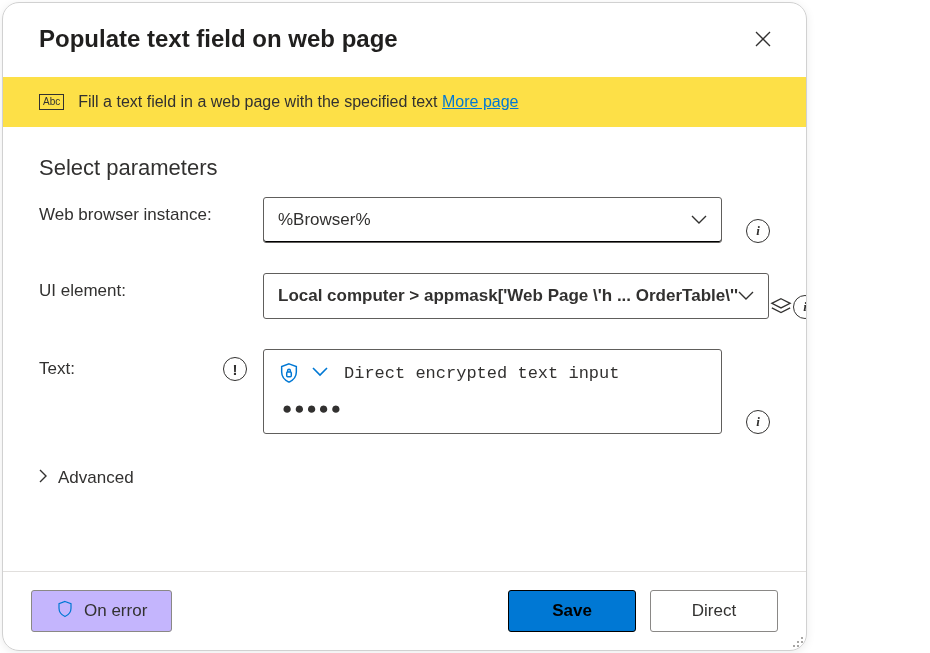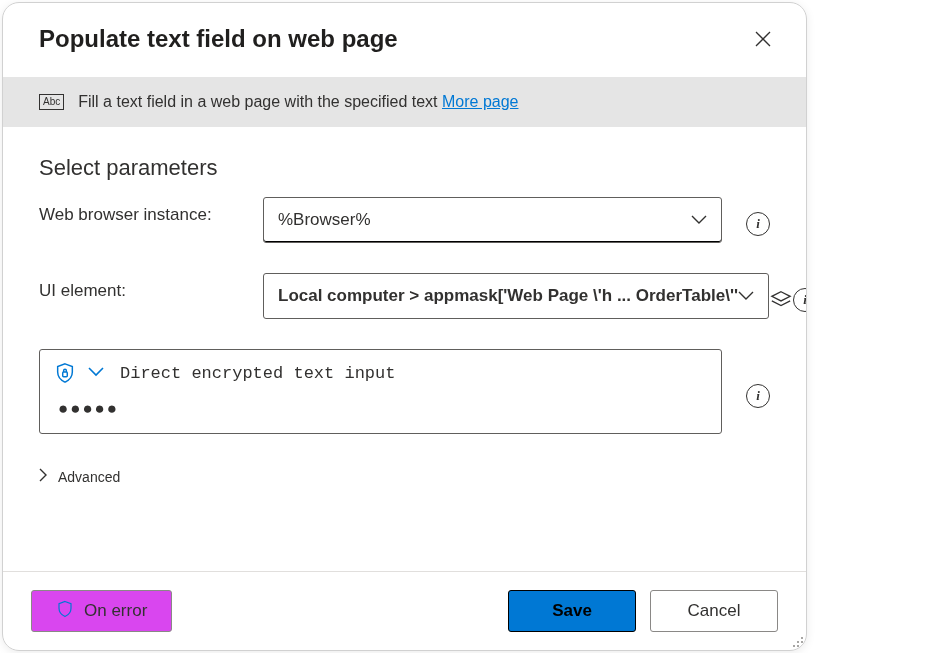--- a/index.html
+++ b/index.html
@@ -41,21 +41,21 @@
     .close-btn {
       width: 22px;
       height: 22px;
       cursor: pointer;
       display: flex;
       align-items: center;
       justify-content: center;
       color: #323130;
     }
     .info-banner {
-      background: #e5e5e5;
+      background: #fde047;
       padding: 16px 36px;
       display: flex;
       align-items: center;
       gap: 14px;
       font-size: 16px;
       color: #323130;
     }
     .info-banner .abc-icon {
       border: 1.5px solid #323130;
       padding: 2px 3px;
@@ -95,21 +95,21 @@
       align-items: center;
       justify-content: space-between;
       flex-shrink: 0;
     }
     .form-label-text {
       flex: 1;
     }
     .form-control-wrap {
       flex: 1;
       display: flex;
-      align-items: center;
+      align-items: flex-end;
     }
     .dropdown {
       flex: 1;
       border: 1px solid #605e5c;
       border-radius: 3px;
       height: 46px;
       display: flex;
       align-items: center;
       justify-content: space-between;
       padding: 0 14px;
@@ -194,21 +194,21 @@
       margin-top: 8px;
     }
     .chevron {
       display: inline-block;
       color: #323130;
     }
     .advanced-row {
       display: flex;
       align-items: center;
       gap: 10px;
-      font-size: 14px;
+      font-size: 17px;
       cursor: pointer;
       padding: 4px 0;
       margin-top: 6px;
     }
     .footer {
       border-top: 1px solid #e1dfdd;
       padding: 18px 28px;
       display: flex;
       align-items: center;
       justify-content: space-between;
@@ -219,21 +219,21 @@
       font-size: 17px;
       border-radius: 3px;
       cursor: pointer;
       display: inline-flex;
       align-items: center;
       justify-content: center;
       gap: 10px;
       font-family: inherit;
     }
     .btn-outline {
-      background: #d946ef;
+      background: #c4b5fd;
       border: 1px solid #8a8886;
       color: #323130;
     }
     .btn-primary {
       background: #0078d4;
       border: 1px solid #000000;
       color: #000000;
       font-weight: 600;
       min-width: 128px;
     }
@@ -318,20 +318,24 @@
           <svg width="22" height="22" viewBox="0 0 24 24" fill="none" stroke="#323130" stroke-width="1.4">
             <polygon points="12,3 22,8 12,13 2,8"></polygon>
             <polyline points="2,13 12,18 22,13"></polyline>
           </svg>
         </div>
         <div class="info-icon">i</div>
       </div>
     </div>
 
     <div class="form-row">
+      <div class="form-label">
+        <span class="form-label-text">Text:</span>
+        <span class="warning-icon">!</span>
+      </div>
       <div class="form-control-wrap">
         <div class="text-field-box">
           <div class="text-field-header">
             <span class="lock-icon">
               <svg width="22" height="22" viewBox="0 0 24 24" fill="none" stroke="#0078d4" stroke-width="1.6">
                 <path d="M12 2 L20 5 V11 C20 16 16.5 20 12 22 C7.5 20 4 16 4 11 V5 Z"></path>
                 <rect x="9.5" y="11" width="5" height="5" rx="1"></rect>
                 <path d="M10.5 11 V9.5 a1.5 1.5 0 0 1 3 0 V11"></path>
               </svg>
             </span>
@@ -364,21 +368,21 @@
     <button class="btn btn-outline">
       <span class="shield-outline">
         <svg width="18" height="20" viewBox="0 0 24 24" fill="none" stroke="#0078d4" stroke-width="1.6">
           <path d="M12 2 L20 5 V11 C20 16 16.5 20 12 22 C7.5 20 4 16 4 11 V5 Z"></path>
         </svg>
       </span>
       <span>On error</span>
     </button>
     <div class="footer-right">
       <button class="btn btn-primary">Save</button>
-      <button class="btn btn-secondary">Cancel</button>
+      <button class="btn btn-secondary">Direct</button>
     </div>
   </div>
 
   <svg class="resize-handle" width="14" height="14" viewBox="0 0 14 14">
     <circle cx="12" cy="4" r="1" fill="#8a8886"></circle>
     <circle cx="8" cy="8" r="1" fill="#8a8886"></circle>
     <circle cx="12" cy="8" r="1" fill="#8a8886"></circle>
     <circle cx="4" cy="12" r="1" fill="#8a8886"></circle>
     <circle cx="8" cy="12" r="1" fill="#8a8886"></circle>
     <circle cx="12" cy="12" r="1" fill="#8a8886"></circle>

